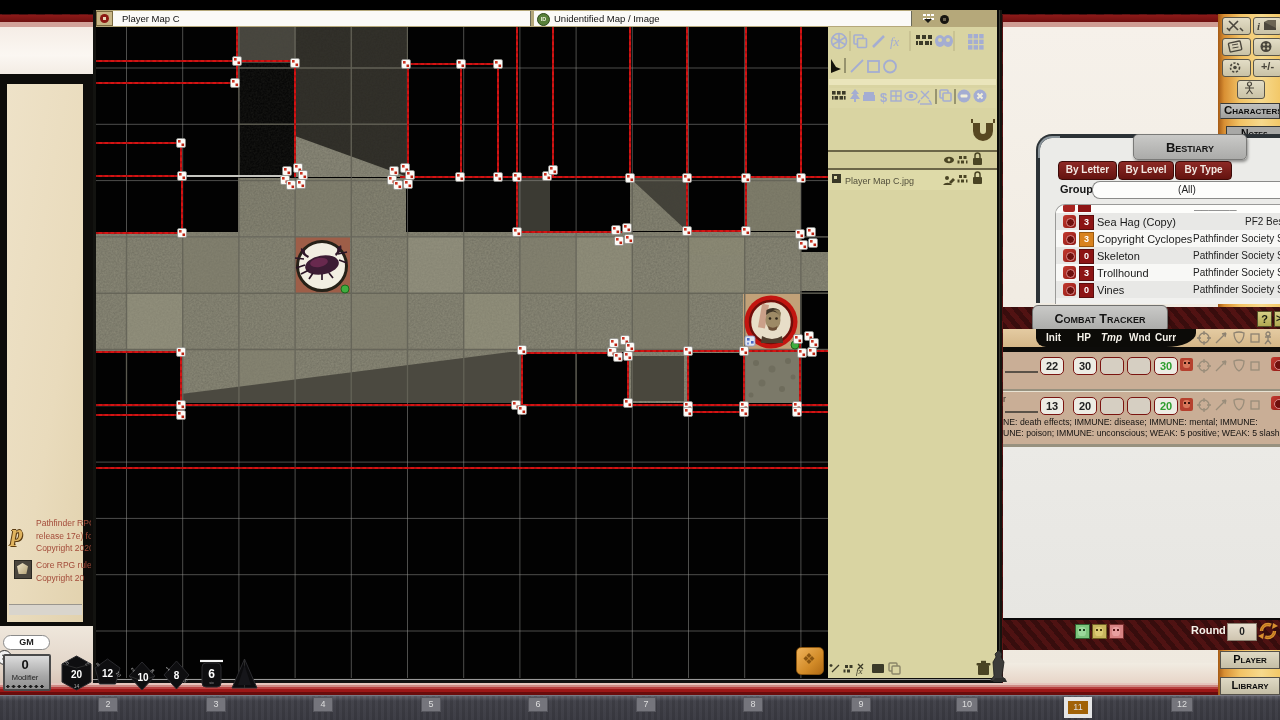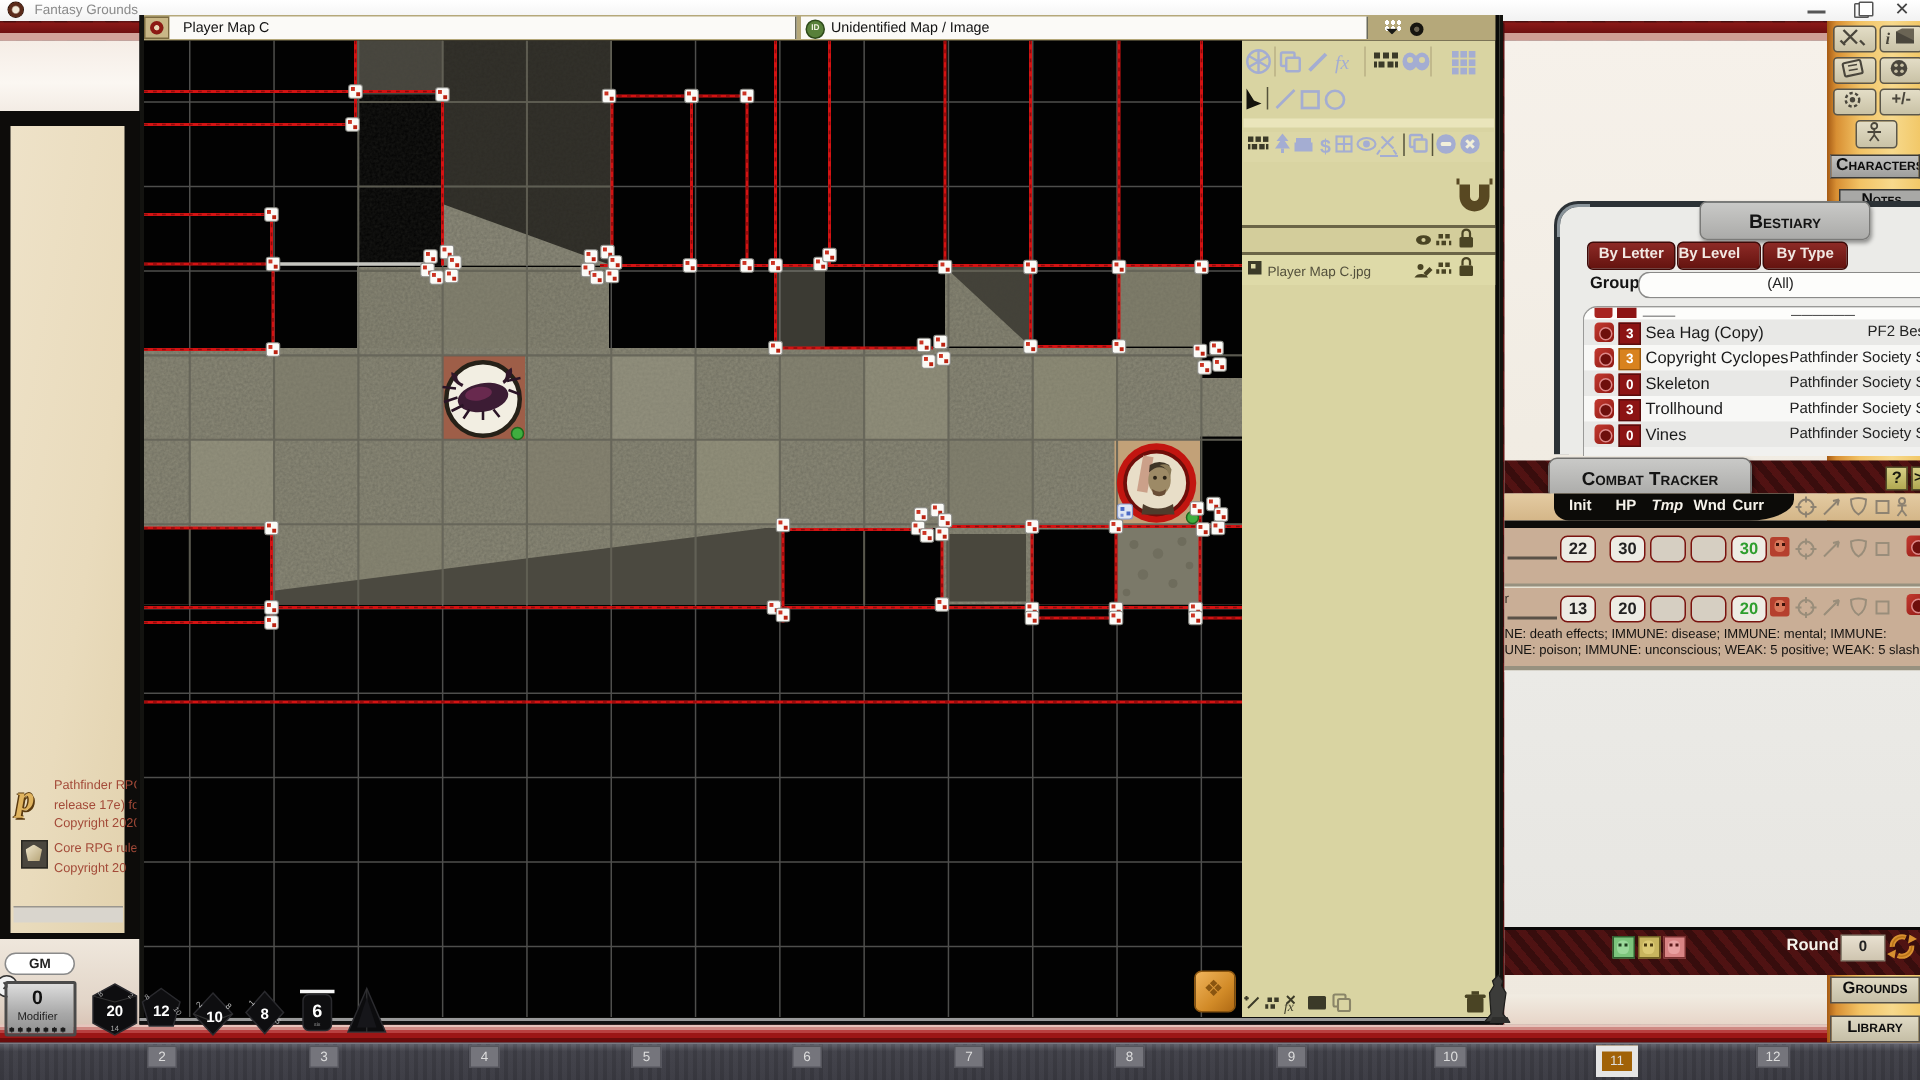--- a/index.html
+++ b/index.html
@@ -3,33 +3,20 @@
 <meta charset="utf-8">
 <style>
 html,body{margin:0;padding:0;width:1280px;height:720px;overflow:hidden;background:#000;font-family:"Liberation Sans",sans-serif;}
 .ab{position:absolute;}
 .sc{font-variant:small-caps;font-weight:bold;}
 </style>
 </head>
 <body>
 <div class="ab" style="left:0;top:0;width:1280px;height:720px;">
 
-<div class="ab" style="left:0;top:0;width:1280px;height:14px;background:linear-gradient(#ffffff,#f2f2f2);">
-
-  <div class="ab" style="left:5px;top:1px;width:11px;height:11px;border-radius:50%;background:radial-gradient(circle at 50% 50%, #f0e8d8 0 2px, #5a2a1a 3px 5px, #2a1208 5px);"></div>
-
-  <div class="ab" style="left:23px;top:1px;font-size:9px;color:#8a8a8a;">Fantasy Grounds</div>
-
-  <div class="ab" style="left:1205px;top:7px;width:12px;height:1.5px;background:#555;"></div>
-
-  <div class="ab" style="left:1236px;top:2px;width:8px;height:8px;border:1.2px solid #555;border-radius:1px;"></div>
-  <div class="ab" style="left:1239px;top:1px;width:8px;height:8px;border:1.2px solid #555;border-radius:1px;background:#fff;"></div>
-
-  <div class="ab" style="left:1263px;top:-1px;font-size:12px;color:#444;">✕</div>
-</div>
 
 <div class="ab" style="left:0;top:14px;width:1280px;height:681px;background:
  repeating-linear-gradient(55deg, rgba(0,0,0,.18) 0 7px, rgba(140,30,30,.14) 7px 14px),
  #561112;"></div>
 
 <div class="ab" style="left:0;top:626px;width:96px;height:60px;background:linear-gradient(#efe7dc,#e2d5c8 70%,#d8c2b4);"></div>
 
 <div class="ab" style="left:0;top:683px;width:1280px;height:12px;background:linear-gradient(#e6c4bc 0 2px,#cf8a84 2px 4px,#b84040 4px 6px,#9c1616 6px 9px,#6a0c0c 9px 12px);"></div>
 
 <div class="ab" style="left:0;top:695px;width:1280px;height:25px;background:linear-gradient(#60606a,#404048 20%,#3a3a42);border-top:1px solid #7a7a84;">
@@ -591,35 +578,35 @@
     <svg width="23" height="14" viewBox="0 0 23 14">
           <circle cx="11.5" cy="3" r="2" fill="none" stroke="#4a463c" stroke-width="1.2"></circle>
           <path d="M11.5,5v4M7,7h9M11.5,9l-3,4M11.5,9l3,4" stroke="#4a463c" stroke-width="1.2" fill="none"></path>
         </svg>
   </div>
 
   <div class="ab" style="left:2px;top:89px;width:60px;height:16px;background:linear-gradient(#c2c2c0,#9e9e9c);border:1.5px solid #3a3a38;border-left-color:#777;box-sizing:border-box;color:#0c0c0c;font-size:11.5px;white-space:nowrap;overflow:hidden;"><span class="sc" style="margin-left:3px;">Characters</span></div>
 
   <div class="ab" style="left:8px;top:112px;width:54px;height:7px;background:#a8a8a6;border:1px solid #3a3a38;color:#0c0c0c;font-size:10.5px;overflow:hidden;"><span class="sc" style="margin-left:14px;">Notes</span></div>
 
-  <div class="ab" style="left:2px;top:637px;width:60px;height:18px;background:linear-gradient(#dfd9c4,#c5bea6);border:1.5px solid #55514a;box-sizing:border-box;color:#0c0c0c;font-size:11px;text-align:center;line-height:15px;"><span class="sc">Grounds</span></div>
+  <div class="ab" style="left:2px;top:637px;width:60px;height:18px;background:linear-gradient(#dfd9c4,#c5bea6);border:1.5px solid #55514a;box-sizing:border-box;color:#0c0c0c;font-size:11px;text-align:center;line-height:15px;"><span class="sc">Player</span></div>
 
   <div class="ab" style="left:2px;top:663px;width:60px;height:18px;background:linear-gradient(#dfd9c4,#c5bea6);border:1.5px solid #55514a;box-sizing:border-box;color:#0c0c0c;font-size:11px;text-align:center;line-height:15px;"><span class="sc">Library</span></div>
 </div>
 
 <div class="ab" style="left:1036px;top:130px;width:244px;height:173px;z-index:3;">
 
   <div class="ab" style="left:0;top:4px;width:244px;height:169px;background:#ebebe8;border-left:4px solid #2c3236;border-top:4px solid #2c3236;border-top-left-radius:16px;box-sizing:border-box;"></div>
   <div class="ab" style="left:2px;top:6px;width:20px;height:20px;border-top-left-radius:14px;border-left:2px solid #8a949a;border-top:2px solid #8a949a;"></div>
 
   <div class="ab" style="left:97px;top:4px;width:112px;height:24px;background:linear-gradient(#c9c9c7,#ababa9);border:1px solid #7a7a78;border-radius:5px;box-shadow:1px 2px 3px rgba(0,0,0,.4);text-align:center;line-height:26px;color:#141414;font-size:13px;"><span class="sc">Bestiary</span></div>
 
   <div class="ab" style="left:22px;top:31px;width:57px;height:17px;background:linear-gradient(#8d2a26,#64130f);border:1px solid #3c0a08;border-radius:4px;color:#f2e8e2;font-size:10px;font-weight:bold;text-align:center;line-height:16px;">By Letter</div>
 
-  <div class="ab" style="left:82px;top:31px;width:54px;height:17px;background:linear-gradient(#8d2a26,#64130f);border:1px solid #3c0a08;border-radius:4px;color:#f2e8e2;font-size:10px;font-weight:bold;line-height:16px;">By Level</div>
+  <div class="ab" style="left:82px;top:31px;width:54px;height:17px;background:linear-gradient(#8d2a26,#64130f);border:1px solid #3c0a08;border-radius:4px;color:#f2e8e2;font-size:10px;font-weight:bold;text-align:center;line-height:16px;">By Level</div>
 
   <div class="ab" style="left:139px;top:31px;width:55px;height:17px;background:linear-gradient(#8d2a26,#64130f);border:1px solid #3c0a08;border-radius:4px;color:#f2e8e2;font-size:10px;font-weight:bold;text-align:center;line-height:16px;">By Type</div>
 
   <div class="ab" style="left:24px;top:53px;font-size:11px;font-weight:bold;color:#141414;">Group</div>
 
   <div class="ab" style="left:56px;top:51px;width:188px;height:16px;background:#fdfdfb;border:1px solid #8a8a88;border-radius:8px 0 0 8px;border-right:none;font-size:10px;color:#222;text-align:center;line-height:16px;">(All)</div>
 
   <div class="ab" style="left:19px;top:74px;width:225px;height:99px;background:#f6f6f4;border:1px solid #9a9a98;border-right:none;border-bottom:none;border-top-left-radius:10px;overflow:hidden;">
 
     <div class="ab" style="left:0;top:0;width:225px;height:8px;background:#fdfdfb;">

